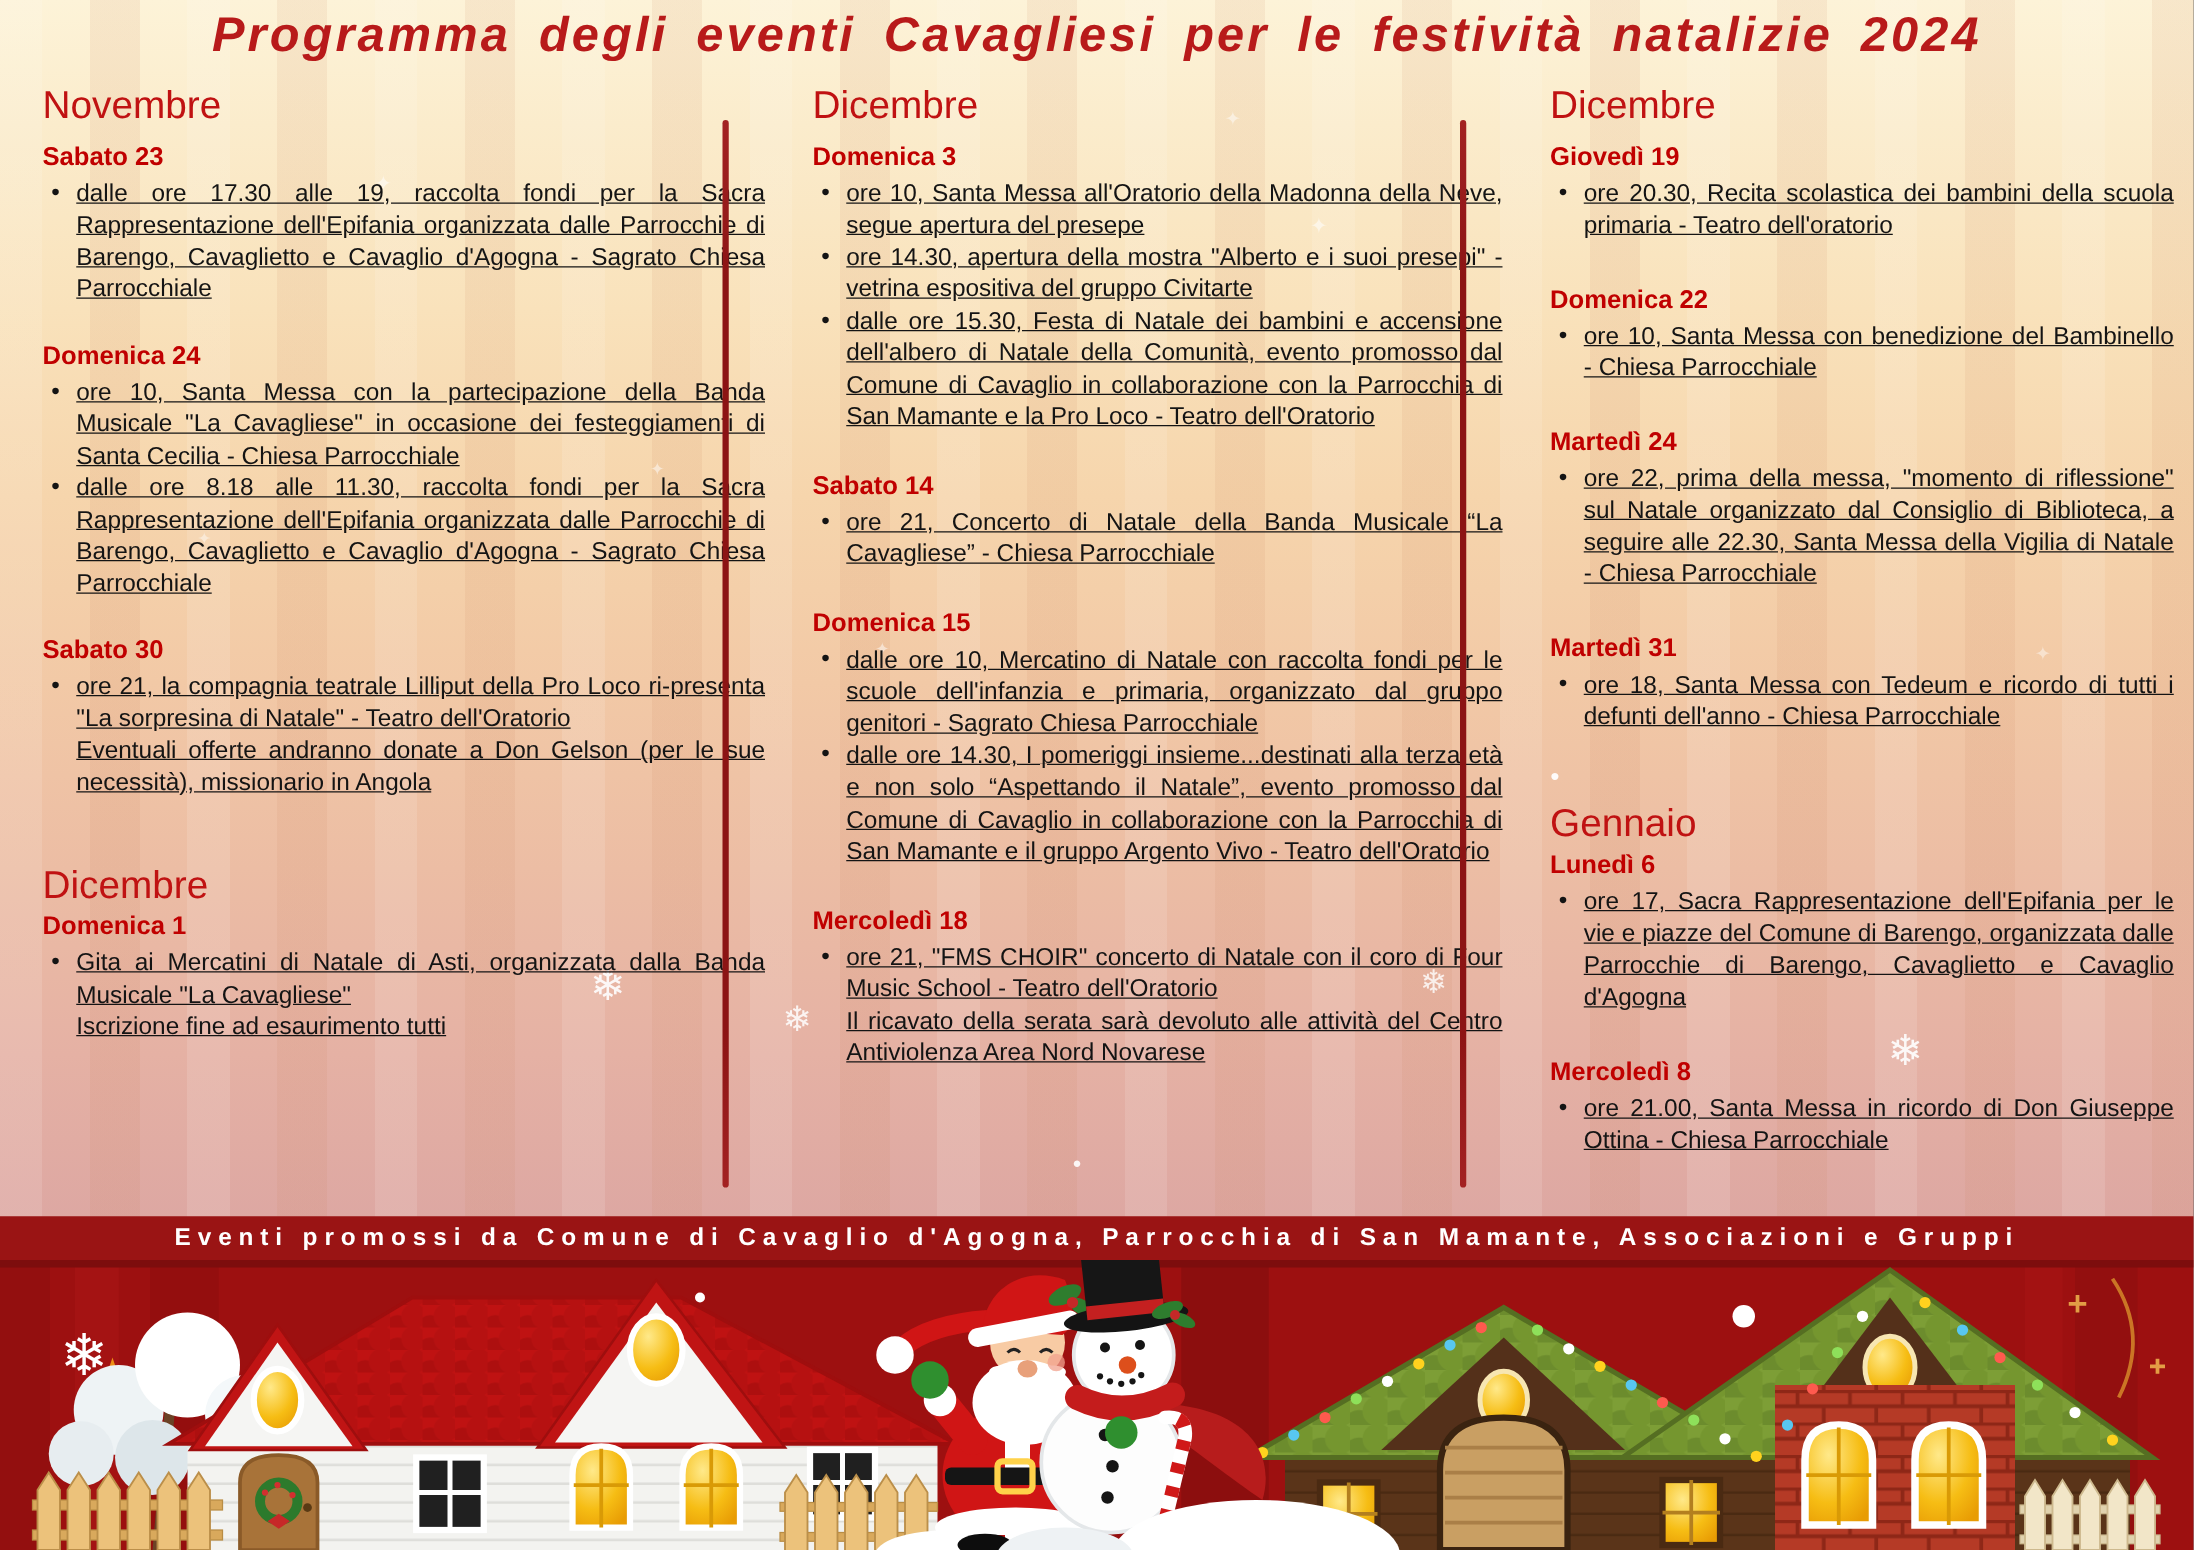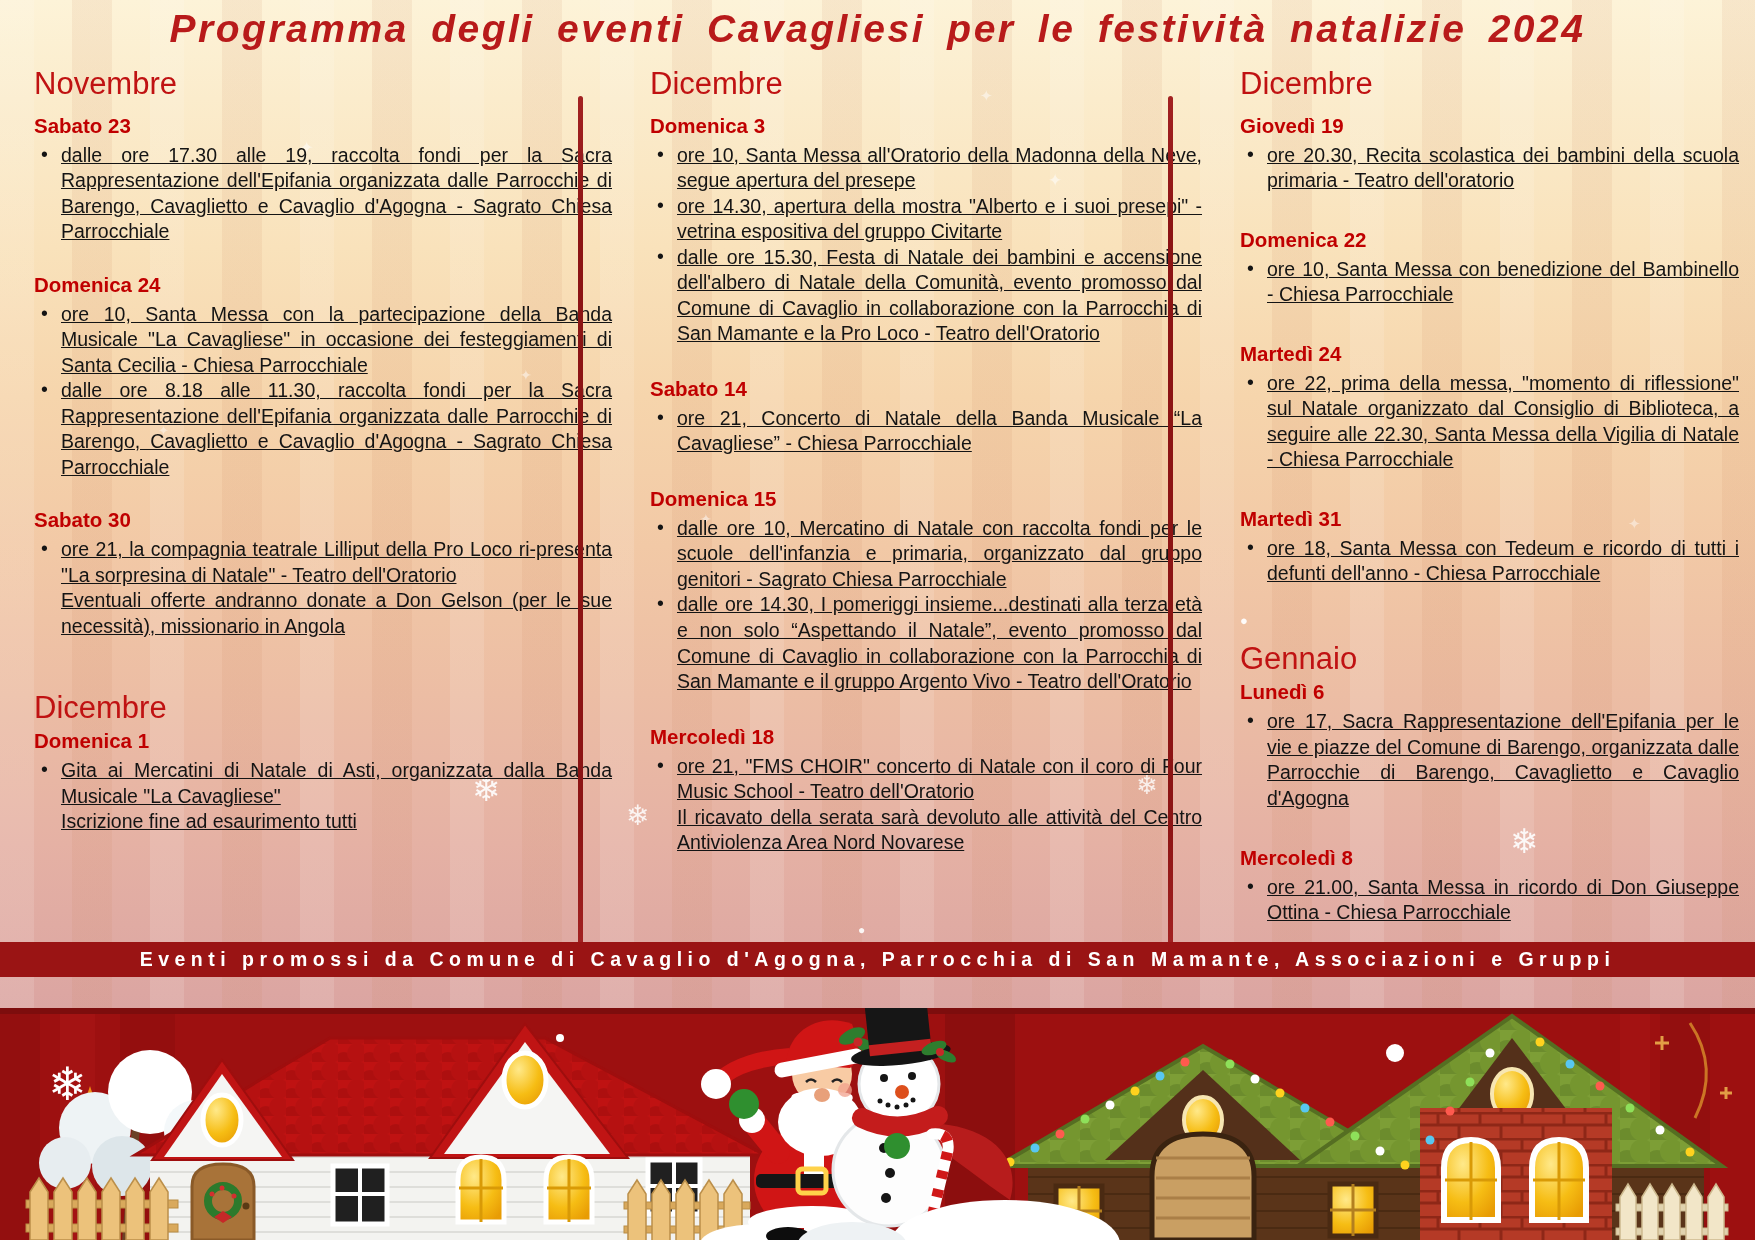--- a/index.html
+++ b/index.html
@@ -21,21 +21,21 @@
         background:linear-gradient(180deg,#a32222,#8c1414 15%,#8c1414 85%,#a32222);}
   .divider.d1{left:578px;} .divider.d2{left:1168px;}
   .month{font-size:31px;line-height:1.05;color:#c01212;font-weight:400;margin:4px 0 0 0;}
   .month.gap-lg{margin-top:52px;}
   .event{margin-top:13px;}
   .day{font-size:20.5px;color:#c00000;font-weight:700;margin:0 0 5px 0;}
   ul.ev{list-style:none;margin:0;padding:0;}
   ul.ev li{font-size:19.5px;line-height:1.31;color:#141414;text-align:justify;
         position:relative;padding-left:27px;margin:0;text-decoration:underline;}
   ul.ev li.b::before{content:"\2022";position:absolute;left:7px;top:-1px;color:#141414;}
-  .banner{position:absolute;top:942px;left:0;width:1755px;height:35px;background:#9a1414;
+  .banner{position:absolute;top:973px;left:0;width:1755px;height:35px;background:#9a1414;
         color:#fff;display:flex;align-items:center;justify-content:center;
         font-size:19.5px;font-weight:700;letter-spacing:5.5px;white-space:nowrap;}
   .illustration{position:absolute;top:1008px;left:0;width:1755px;height:232px;display:block;}
   .spark{position:absolute;color:#ffffff;pointer-events:none;line-height:1;}
 </style>
 </head>
 <body>
 
 <div class="page">
   <div class="stripes"></div>

